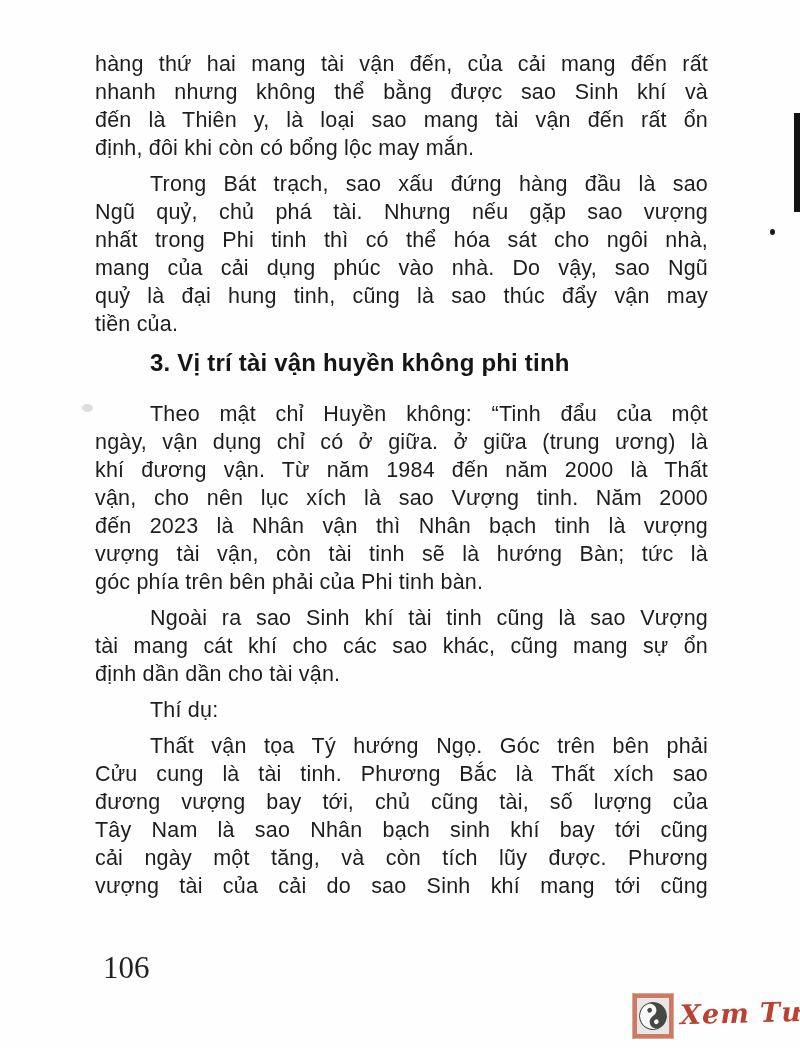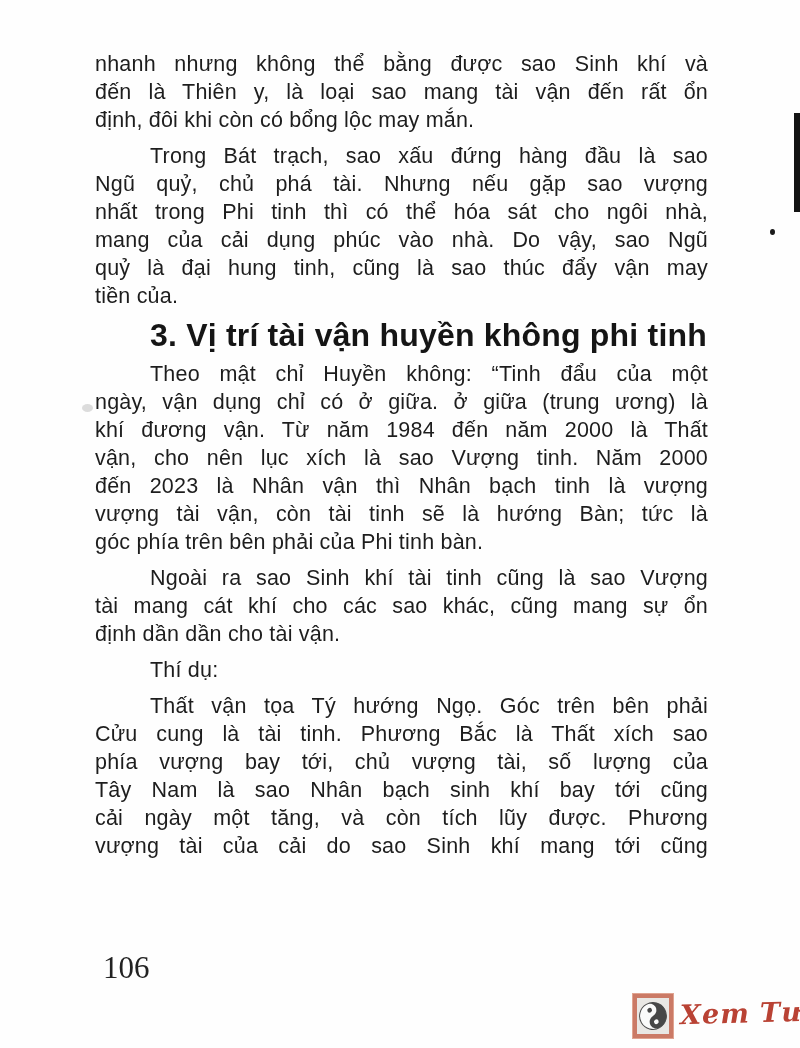--- a/index.html
+++ b/index.html
@@ -10,22 +10,22 @@
   }
   .text-col{
     position:absolute;left:95px;top:50px;width:613px;
     font-size:21.5px;line-height:28px;letter-spacing:0.2px;
   }
   .para{margin:0 0 8px 0;}
   .ln{text-align:justify;text-align-last:justify;white-space:normal;}
   .ln.end{text-align-last:left;}
   .ln.ind{text-indent:55px;}
   .heading{
-    margin:8px 0 8px 0;padding-left:55px;font-weight:bold;
-    font-size:32px;line-height:34px;letter-spacing:0.2px;color:#151515;
+    margin:8px 0 20px 0;padding-left:55px;font-weight:bold;
+    font-size:24px;line-height:34px;letter-spacing:0.2px;color:#151515;
   }
   .page-number{
     position:absolute;left:103px;top:950px;
     font-family:"Liberation Serif",serif;font-size:31px;color:#222;
   }
   
   .edge-bar{position:absolute;left:794px;top:113px;width:6px;height:99px;background:#141414;}
   .speck{position:absolute;left:770px;top:229px;width:5px;height:6px;background:#1a1a1a;border-radius:50%;}
   .smudge{position:absolute;left:82px;top:404px;width:11px;height:8px;background:#dcdcdc;border-radius:50%;}
   
@@ -42,20 +42,21 @@
   }
 </style>
 </head>
 <body>
 
 <div class="sheet">
 
   <div class="text-col">
 
     <div class="para">
+      <div class="ln">hàng thứ hai mang tài vận đến, của cải mang đến rất</div>
       <div class="ln">nhanh nhưng không thể bằng được sao Sinh khí và</div>
       <div class="ln">đến là Thiên y, là loại sao mang tài vận đến rất ổn</div>
       <div class="ln end">định, đôi khi còn có bổng lộc may mắn.</div>
     </div>
 
     <div class="para">
       <div class="ln ind">Trong Bát trạch, sao xấu đứng hàng đầu là sao</div>
       <div class="ln">Ngũ quỷ, chủ phá tài. Nhưng nếu gặp sao vượng</div>
       <div class="ln">nhất trong Phi tinh thì có thể hóa sát cho ngôi nhà,</div>
       <div class="ln">mang của cải dụng phúc vào nhà. Do vậy, sao Ngũ</div>
@@ -81,21 +82,21 @@
       <div class="ln end">định dần dần cho tài vận.</div>
     </div>
 
     <div class="para">
       <div class="ln ind end">Thí dụ:</div>
     </div>
 
     <div class="para">
       <div class="ln ind">Thất vận tọa Tý hướng Ngọ. Góc trên bên phải</div>
       <div class="ln">Cửu cung là tài tinh. Phương Bắc là Thất xích sao</div>
-      <div class="ln">phía vượng bay tới, chủ vượng tài, số lượng của</div>
+      <div class="ln">đương vượng bay tới, chủ cũng tài, số lượng của</div>
       <div class="ln">Tây Nam là sao Nhân bạch sinh khí bay tới cũng</div>
       <div class="ln">cải ngày một tăng, và còn tích lũy được. Phương</div>
       <div class="ln">vượng tài của cải do sao Sinh khí mang tới cũng</div>
     </div>
 
   </div>
 
   <div class="page-number">106</div>
 
   <div class="edge-bar"></div>

